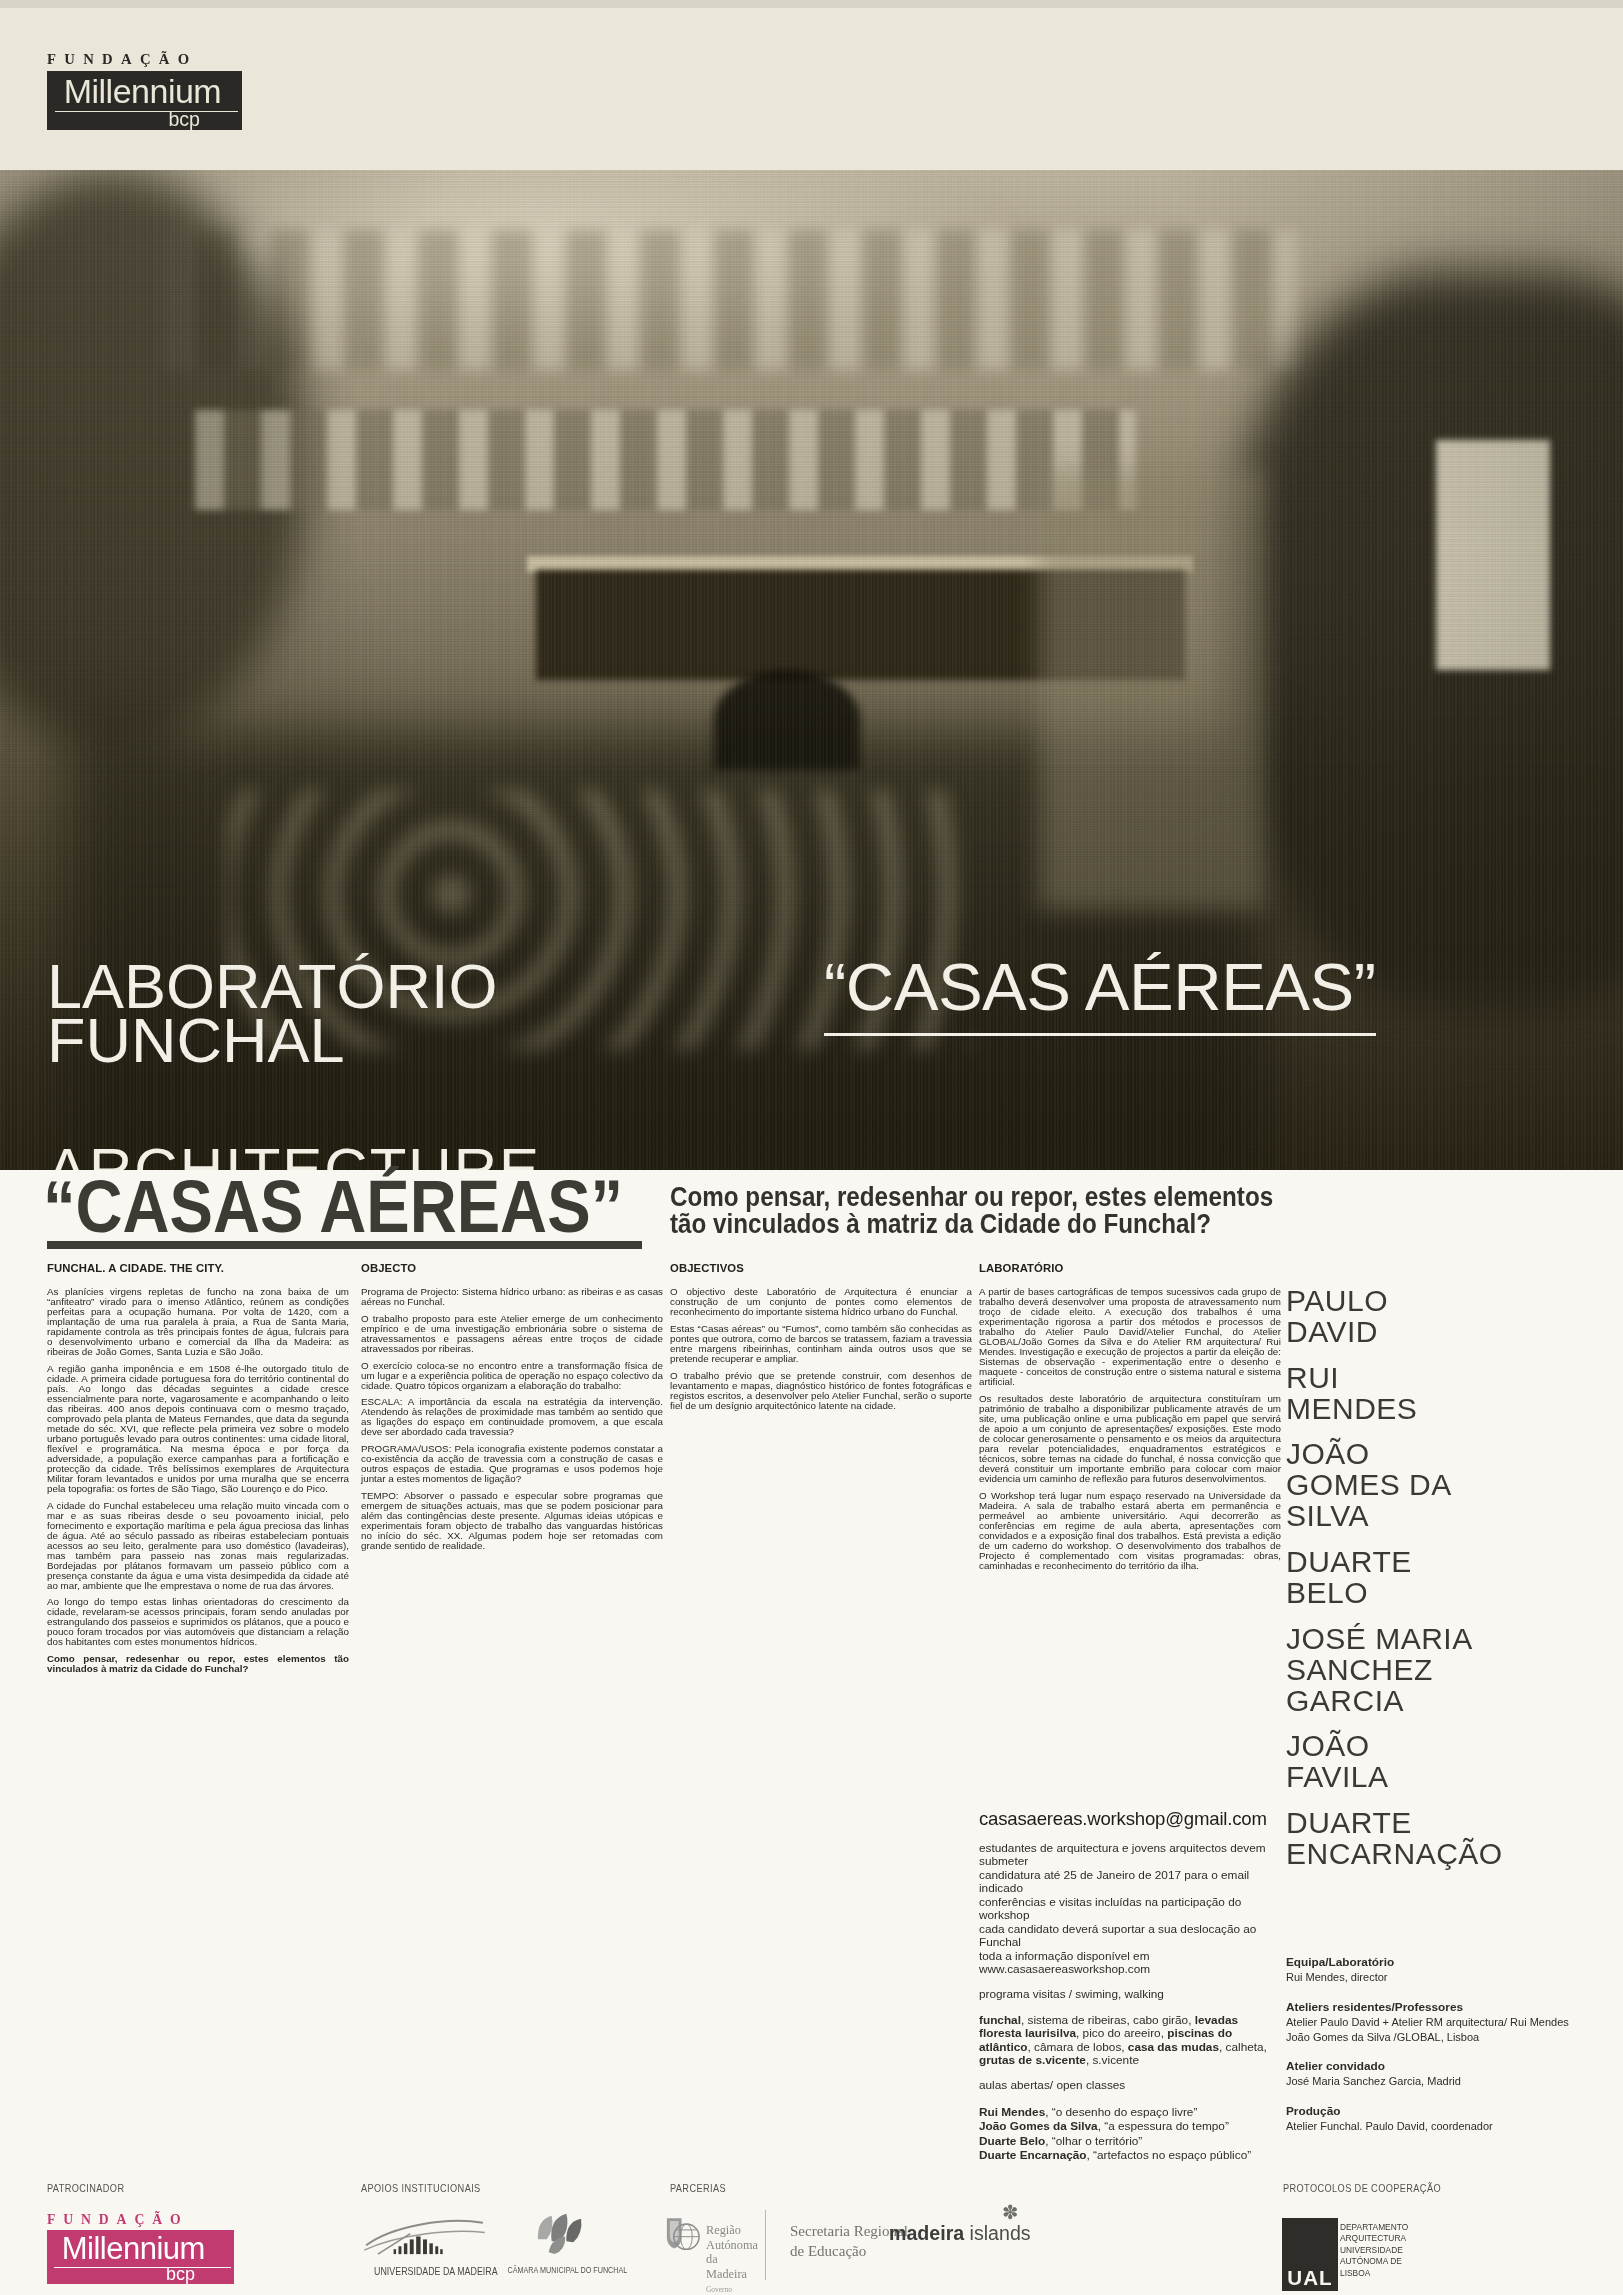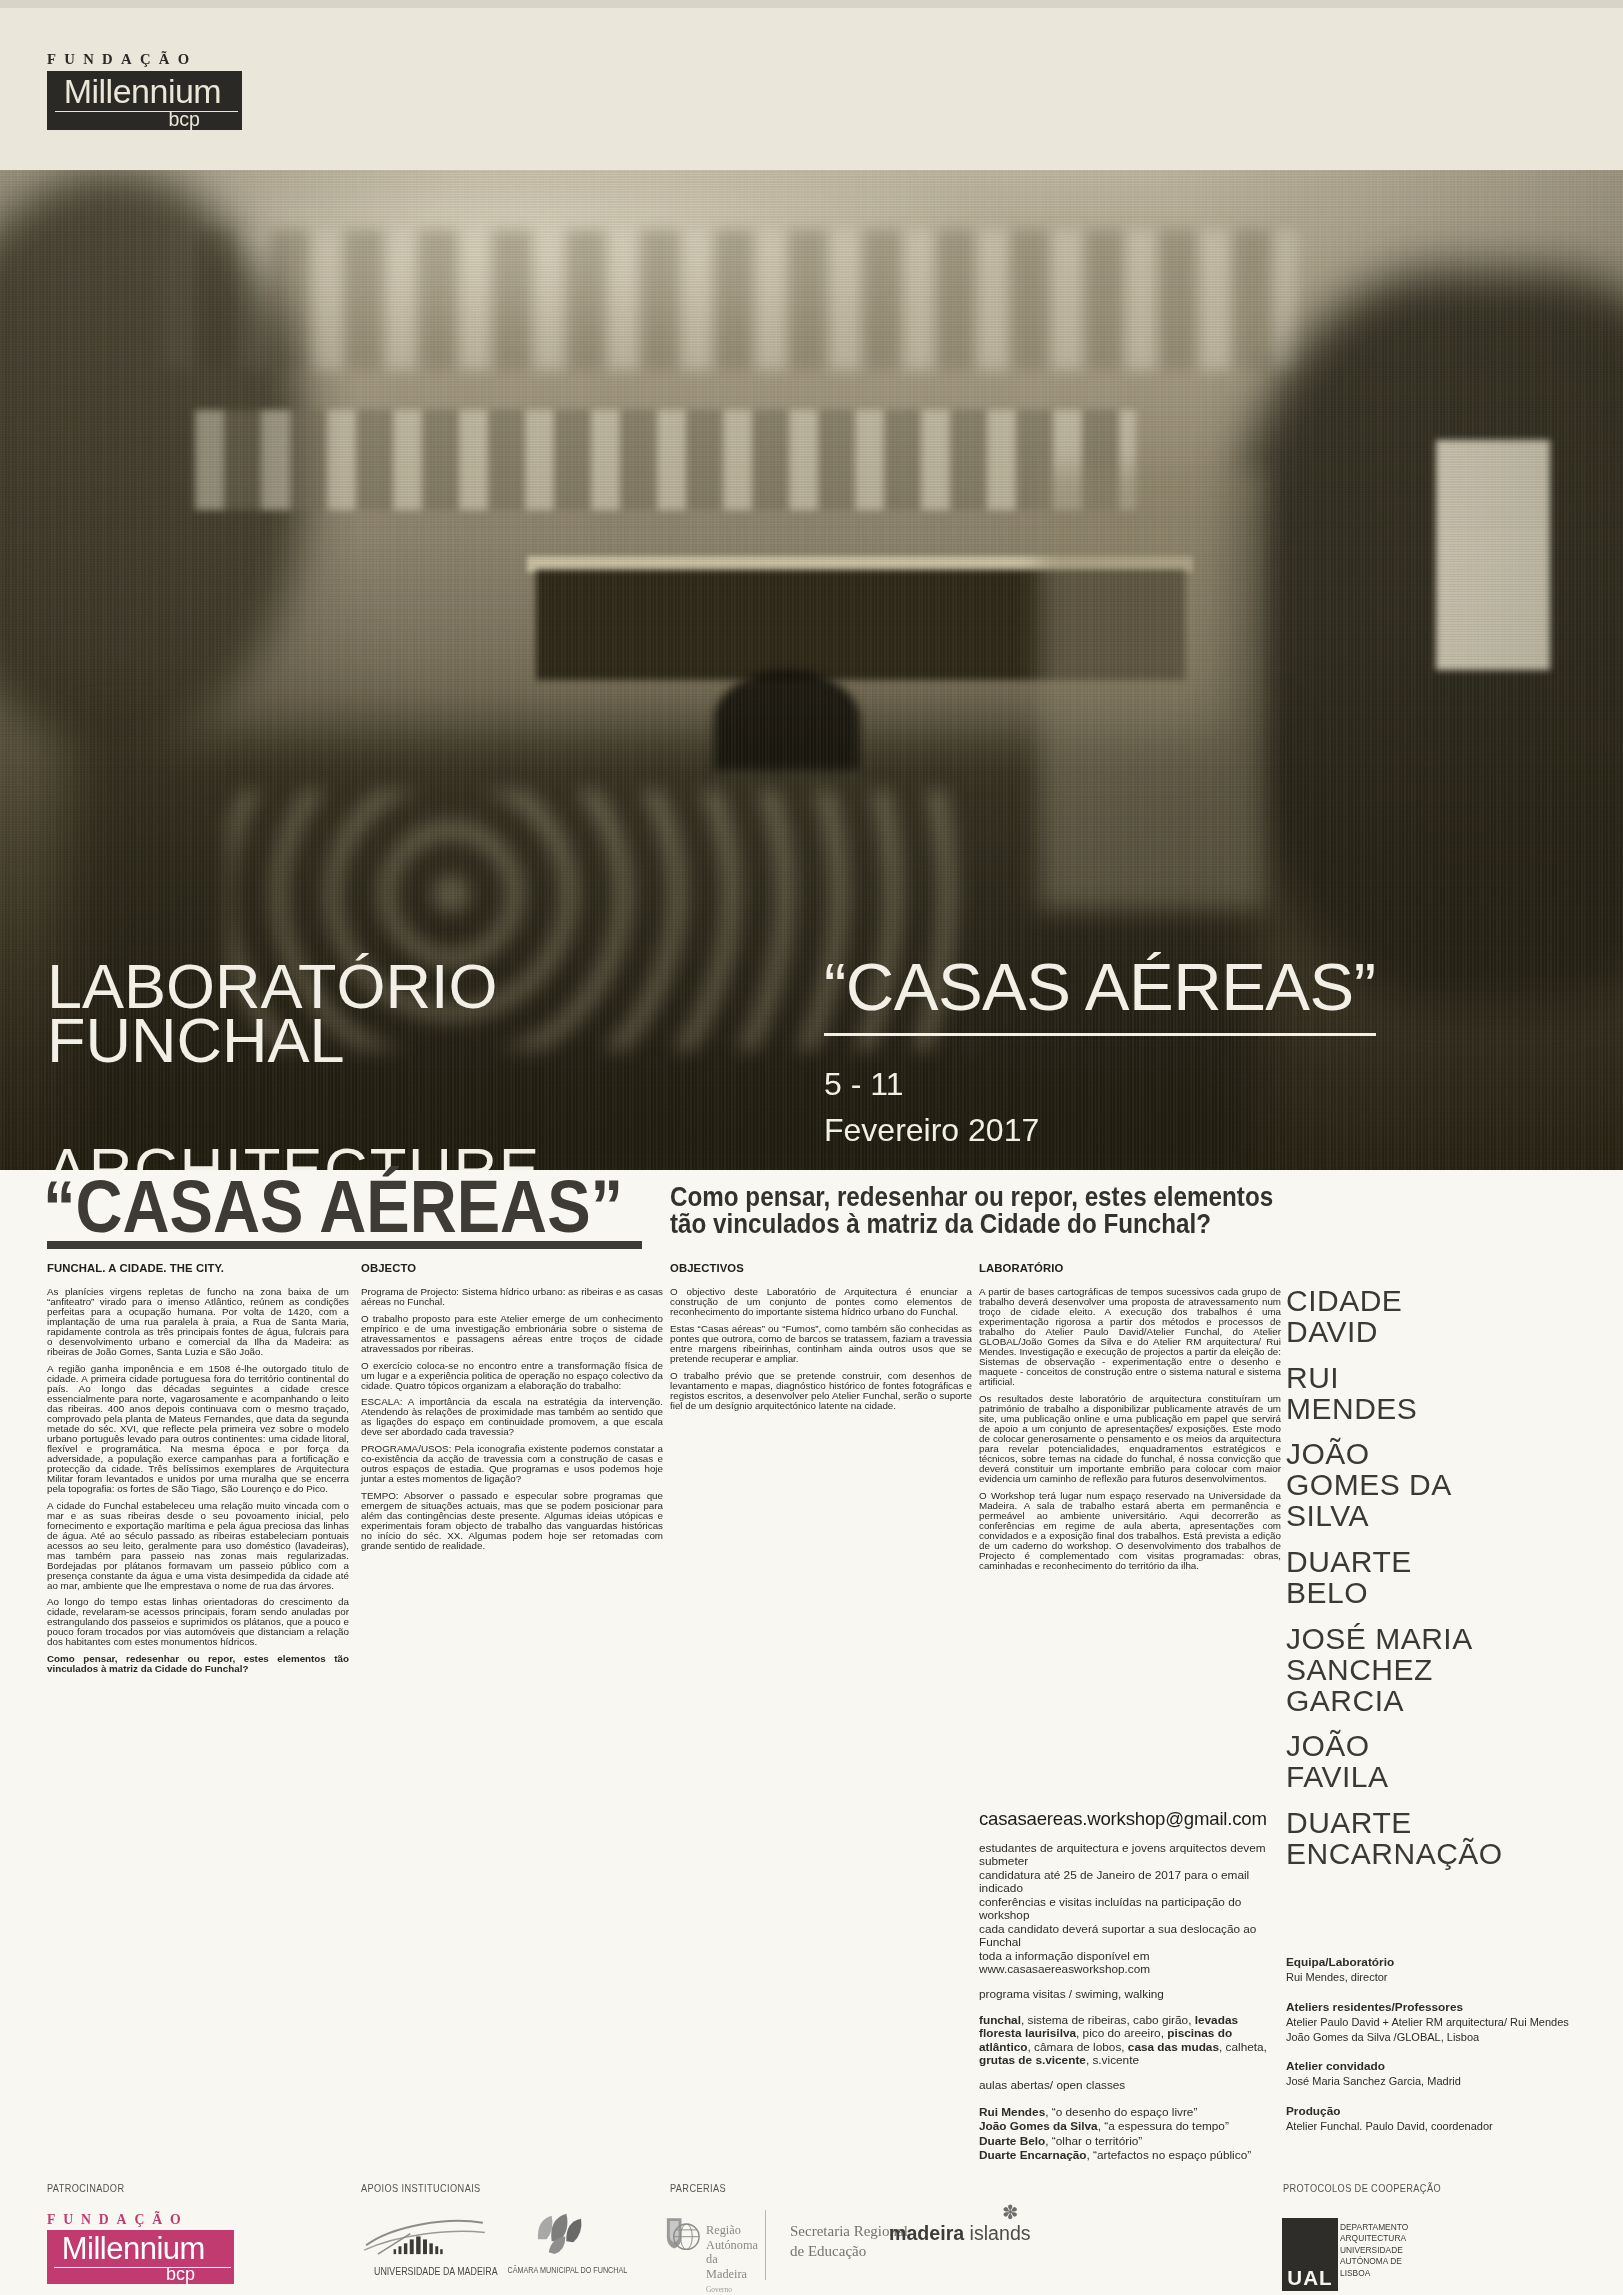--- a/index.html
+++ b/index.html
@@ -122,24 +122,20 @@
     <div class="hero-text hero-title">
       <div>LABORATÓRIO</div>
       <div>FUNCHAL</div>
     </div>
     <div class="hero-text hero-sub">
       <div>ARCHITECTURE</div>
 
     </div>
     <div class="hero-text hero-right">
       <div class="ev-title">“CASAS AÉREAS”</div>
-      <div class="ev-dates">
-        <div>5 - 11</div>
-        <div>Fevereiro 2017</div>
-      </div>
       
       
     </div>
   </div>
 
   <div class="band"></div>
 
   <div class="headline">“CASAS AÉREAS”</div>
   <div class="headline-bar"></div>
   <div class="question">
@@ -175,21 +171,21 @@
 
   <div class="col col4">
     <h3>LABORATÓRIO</h3>
     <p>A partir de bases cartográficas de tempos sucessivos cada grupo de trabalho deverá desenvolver uma proposta de atravessamento num troço de cidade eleito. A execução dos trabalhos é uma experimentação rigorosa a partir dos métodos e processos de trabalho do Atelier Paulo David/Atelier Funchal, do Atelier GLOBAL/João Gomes da Silva e do Atelier RM arquitectura/ Rui Mendes. Investigação e execução de projectos a partir da eleição de: Sistemas de observação - experimentação entre o desenho e maquete - conceitos de construção entre o sistema natural e sistema artificial.</p>
     <p>Os resultados deste laboratório de arquitectura constituíram um património de trabalho a disponibilizar publicamente através de um site, uma publicação online e uma publicação em papel que servirá de apoio a um conjunto de apresentações/ exposições. Este modo de colocar generosamente o pensamento e os meios da arquitectura para revelar potencialidades, enquadramentos estratégicos e técnicos, sobre temas na cidade do funchal, é nossa convicção que deverá constituir um importante embrião para colocar com maior evidencia um caminho de reflexão para futuros desenvolvimentos.</p>
     <p>O Workshop terá lugar num espaço reservado na Universidade da Madeira. A sala de trabalho estará aberta em permanência e permeável ao ambiente universitário. Aqui decorrerão as conferências em regime de aula aberta, apresentações com convidados e a exposição final dos trabalhos. Está prevista a edição de um caderno do workshop. O desenvolvimento dos trabalhos de Projecto é complementado com visitas programadas: obras, caminhadas e reconhecimento do território da ilha.</p>
   </div>
 
   <div class="names">
     <div class="fname">
-      <div>CIDADE</div>
+      <div>PAULO</div>
       <div>DAVID</div>
     </div>
     <div class="fname">
       <div>RUI</div>
       <div>MENDES</div>
     </div>
     <div class="fname">
       <div>JOÃO</div>
       <div>GOMES DA</div>
       <div>SILVA</div>

